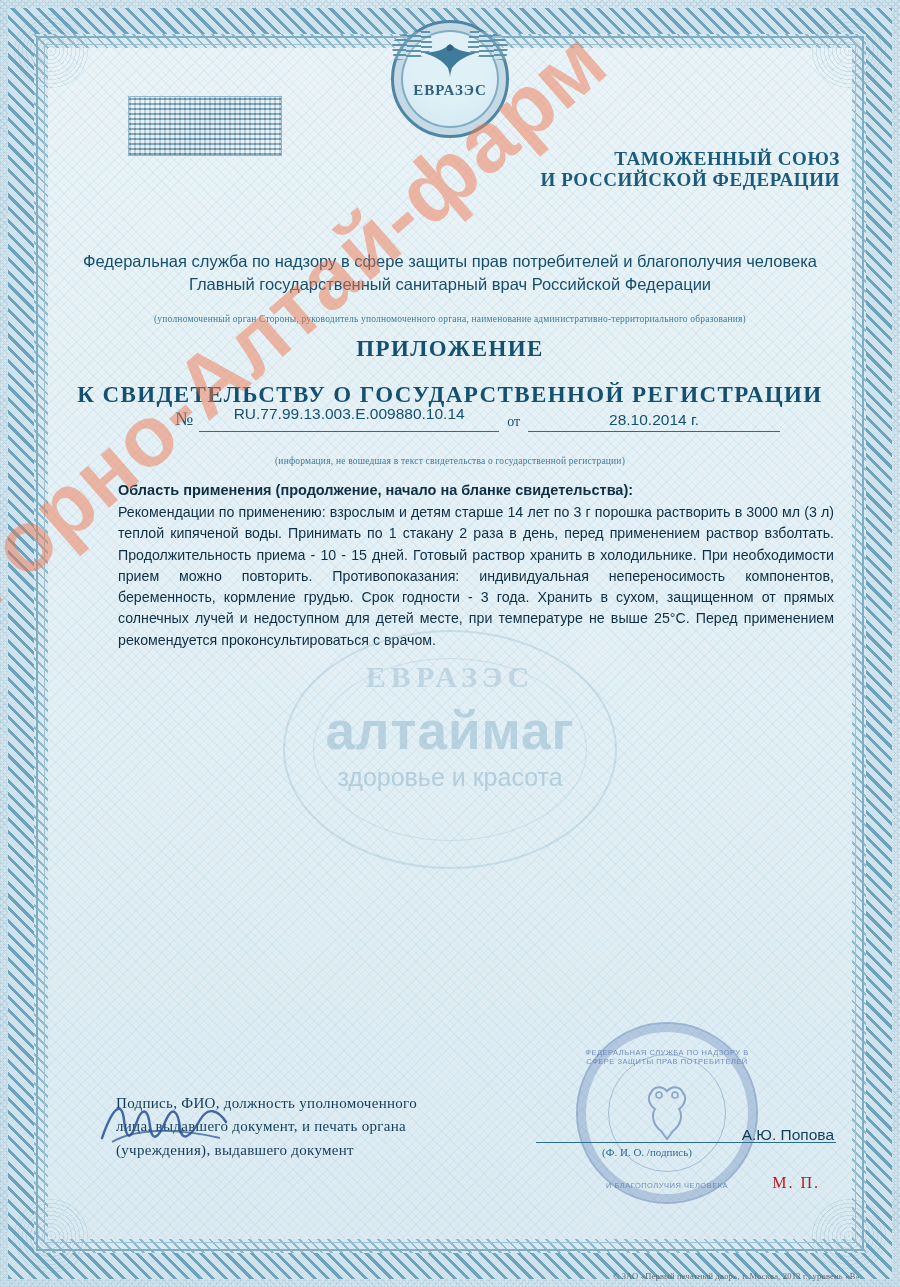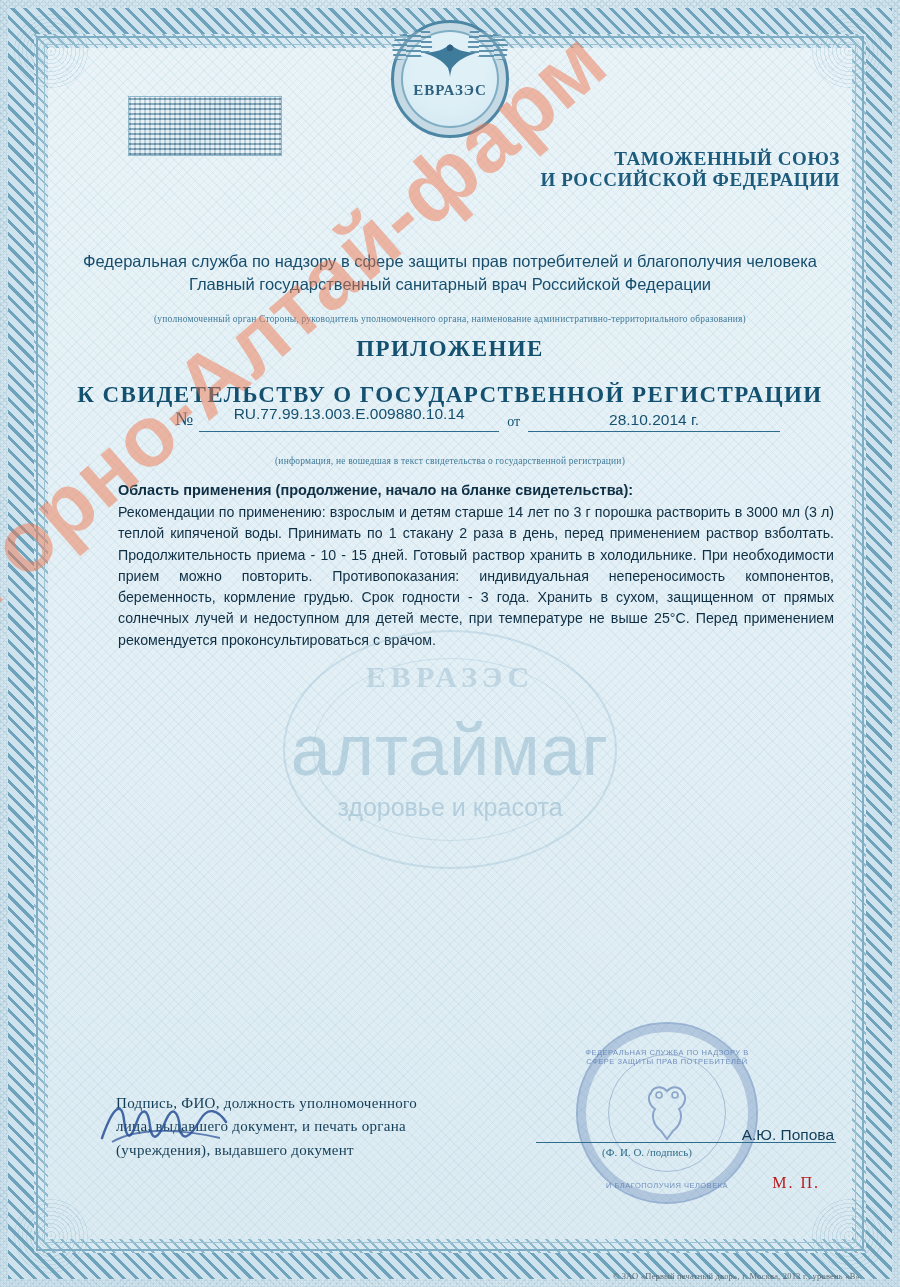--- a/index.html
+++ b/index.html
@@ -260,25 +260,24 @@
 
   
   .wm-brand {
     position: absolute;
     left: 0; right: 0;
     top: 700px;
     text-align: center;
     pointer-events: none;
   }
   .wm-brand .big {
-    font-size: 72px;
-    font-weight: normal;
+    font-size: 53px;
+    font-weight: bold;
     color: rgba(150,185,205,0.55);
     letter-spacing: 1px;
-    margin-top: 9px;
   }
   .wm-brand .sub {
     margin-top: 2px;
     font-size: 25px;
     color: rgba(150,185,205,0.60);
   }
   .wm-ring {
     position: absolute;
     left: 50%; top: 630px;
     transform: translateX(-50%);

